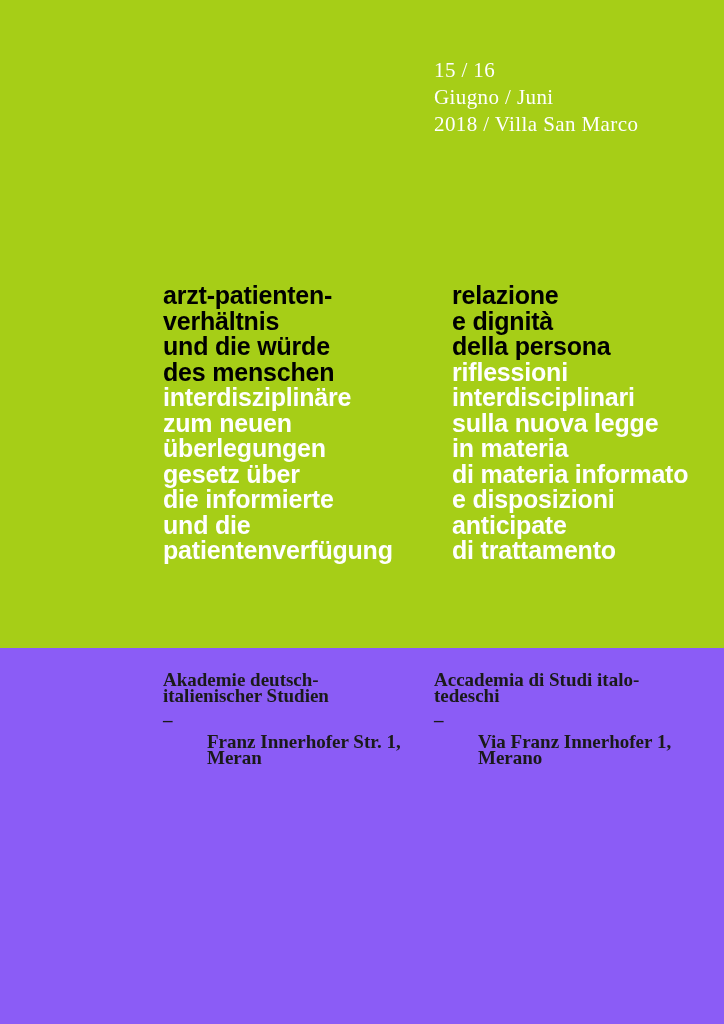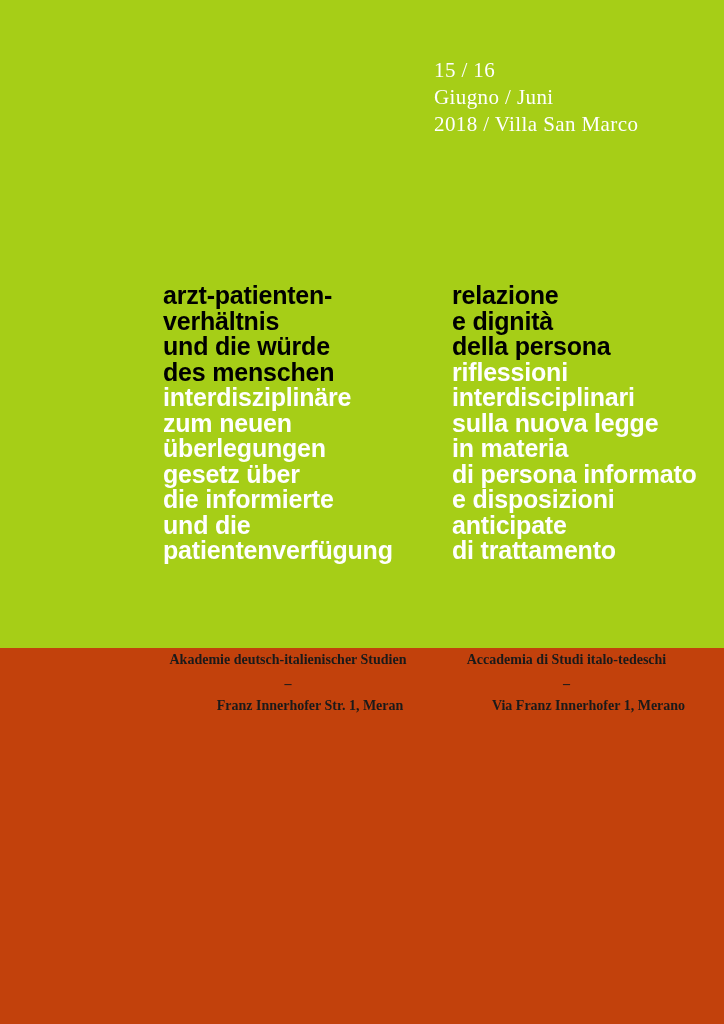--- a/index.html
+++ b/index.html
@@ -11,21 +11,21 @@
     height: 1024px;
     background: #ffffff;
     font-family: "Liberation Sans", sans-serif;
     overflow: hidden;
   }
 
   .poster {
     position: relative;
     width: 724px;
     height: 1024px;
-    background: #c2410c;
+    background: #8b5cf6;
   }
 
   
   .green-panel {
     position: absolute;
     left: 0;
     top: 0;
     width: 724px;
     height: 648px;
     background: #a6ce17;
@@ -78,27 +78,26 @@
 
   
   .footer {
     position: absolute;
     left: 0;
     top: 648px;
     width: 724px;
   }
   .f-col {
     position: absolute;
-    top: 4px;
+    top: 24px;
     font-family: "Liberation Serif", serif;
     font-weight: bold;
-    font-size: 14px;
+    font-size: 19px;
     line-height: 16px;
     color: #1a1a1a;
-    text-align: center;
   }
   .f-col-de { left: 163px; width: 250px; }
   .f-col-it { left: 434px; width: 265px; }
 
   .f-name { display: block; }
   .f-dash { display: block; margin-top: 8px; margin-bottom: 6px; }
   .f-addr { display: block; margin-left: 44px; }
 </style>
 </head>
 <body>
@@ -130,21 +129,21 @@
     </div>
 
     <div class="col col-it">
       <span class="t-line t-bold">relazione</span>
       <span class="t-line t-bold">e dignità</span>
       <span class="t-line t-bold">della persona</span>
       <span class="t-line t-light">riflessioni</span>
       <span class="t-line t-light">interdisciplinari</span>
       <span class="t-line t-light">sulla nuova legge</span>
       <span class="t-line t-light">in materia</span>
-      <span class="t-line t-light">di persona informato</span>
+      <span class="t-line t-light">di materia informato</span>
       <span class="t-line t-light">e disposizioni</span>
       <span class="t-line t-light">anticipate</span>
       <span class="t-line t-light">di trattamento</span>
     </div>
 
   </div>
 
   <div class="footer">
 
     <div class="f-col f-col-de">

